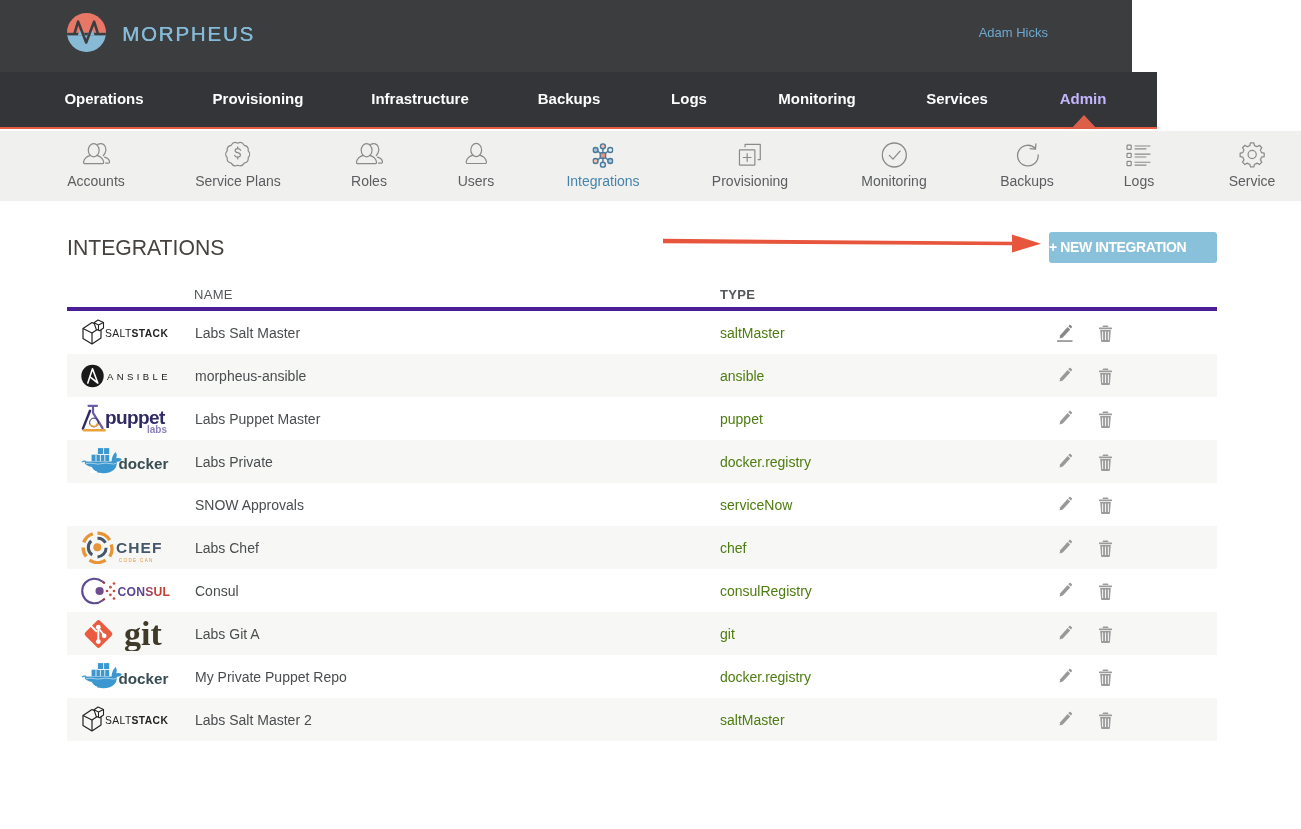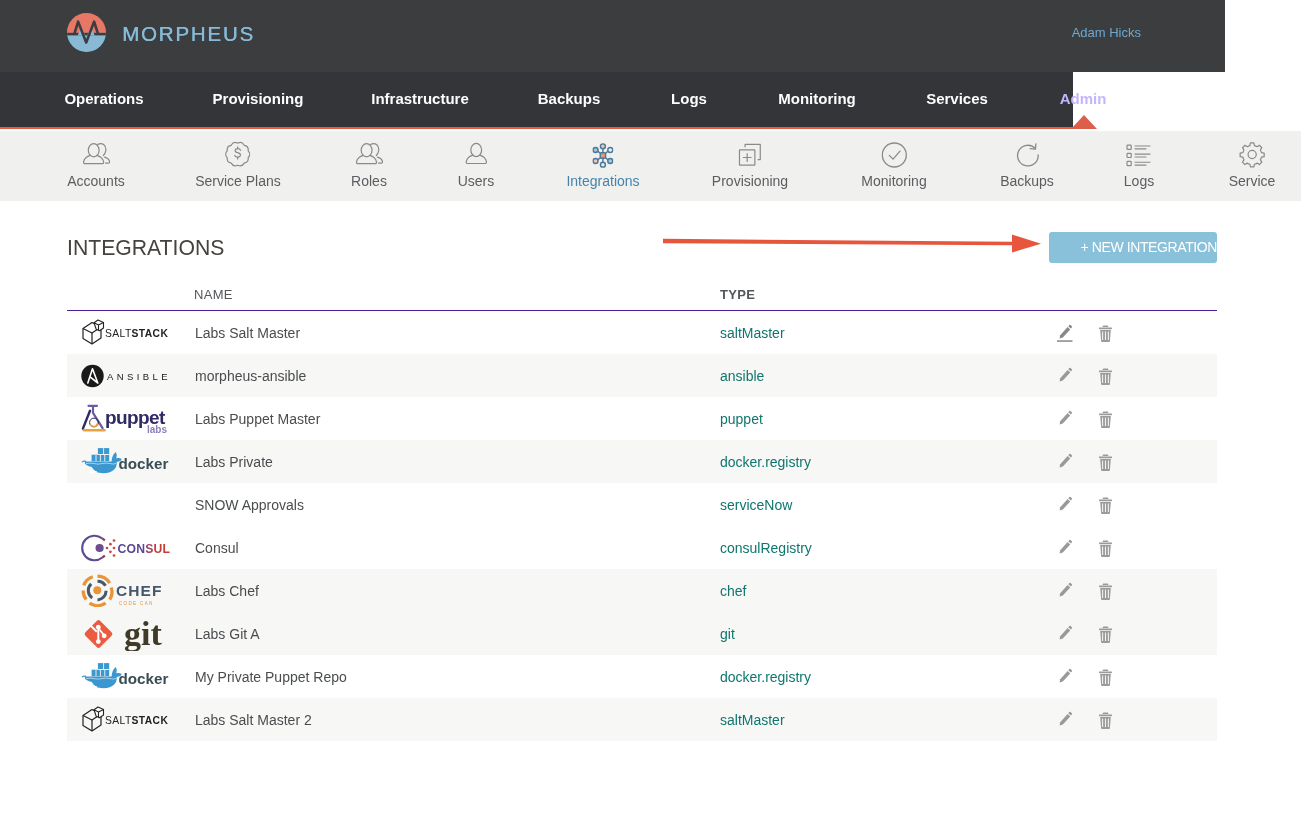--- a/index.html
+++ b/index.html
@@ -1,42 +1,42 @@
 <!DOCTYPE html>
 <html><head>
 <meta charset="utf-8">
 <style>
 * { margin:0; padding:0; box-sizing:border-box; }
 html,body { width:1301px; height:829px; background:#fff; font-family:"Liberation Sans", sans-serif; overflow:hidden; }
 #page { position:relative; width:1301px; height:829px; }
-.topbar { position:absolute; left:0; top:0; width:1225px; height:72px; background:#3b3d3f; }
+.topbar { position:absolute; left:0; top:0; width:1132px; height:72px; background:#3b3d3f; }
 .logo-circle { position:absolute; left:67px; top:13px; }
 .brand { position:absolute; left:122px; top:22px; font-size:20.5px; font-weight:normal; letter-spacing:1.8px; color:#85bad8; text-shadow:0.4px 0 0 #85bad8; }
 .username { position:absolute; right:84px; top:25px; font-size:13px; color:#6da9cf; }
-.mainnav { position:absolute; left:0; top:72px; width:1073px; height:57px; background:#333538; border-bottom:2px solid #e95c40; }
+.mainnav { position:absolute; left:0; top:72px; width:1157px; height:57px; background:#333538; border-bottom:2px solid #e95c40; }
 .mainnav span { position:absolute; top:18px; font-size:15px; font-weight:bold; color:#fdfdfd; transform:translateX(-50%); white-space:nowrap; }
 .mainnav span.active { color:#c4b5fd; }
 .nav-tri { position:absolute; left:1071px; top:115px; width:0; height:0; border-left:13px solid transparent; border-right:13px solid transparent; border-bottom:14px solid #dd5f4a; }
 .subnav { position:absolute; left:0; top:131px; width:1301px; height:70px; background:#f0f0ee; }
 .sub-item { position:absolute; top:0; transform:translateX(-50%); text-align:center; color:#5c5d60; }
 .sub-item .icon { height:37px; display:flex; align-items:flex-end; justify-content:center; }
 .sub-item .lbl { font-size:14px; margin-top:5px; white-space:nowrap; }
 .sub-item.active .lbl { color:#4584ad; }
 .heading { position:absolute; left:67px; top:236px; font-size:21.2px; color:#46423f; letter-spacing:0px; }
-.btn-new { position:absolute; left:1049px; top:232px; width:168px; height:31px; background:#8ac1da; border-radius:3px; color:#fff; font-size:14px; font-weight:normal; letter-spacing:-0.4px; text-align:right; line-height:31px; }
+.btn-new { position:absolute; left:1049px; top:232px; width:168px; height:31px; background:#8ac1da; border-radius:3px; color:#fff; font-size:14px; font-weight:bold; letter-spacing:-0.4px; text-align:left; line-height:31px; }
 .arrow-svg { position:absolute; left:660px; top:228px; }
 .tbl { position:absolute; left:67px; top:281px; width:1150px; }
-.thead { position:relative; height:30px; border-bottom:1px solid #4c1d95; font-size:13px; color:#53575a; letter-spacing:0.3px; }
+.thead { position:relative; height:30px; border-bottom:4px solid #4c1d95; font-size:13px; color:#53575a; letter-spacing:0.3px; }
 .thead .c-name { position:absolute; left:127px; top:6px; }
 .thead .c-type { position:absolute; left:653px; top:6px;font-weight:bold; }
 .row { position:relative; height:43px; }
 .row.alt { background:#f7f7f5; }
 .row .logo { position:absolute; left:14px; top:0; width:110px; height:43px; display:flex; align-items:center; }
 .row .nm { position:absolute; left:128px; top:14px; font-size:14px; color:#4a4d4f; }
-.row .tp { position:absolute; left:653px; top:14px; font-size:14px; color:#0f766e; }
+.row .tp { position:absolute; left:653px; top:14px; font-size:14px; color:#4d7c0f; }
 .row .act-edit { position:absolute; left:990px; top:13px; }
 .row .act-del { position:absolute; left:1031px; top:13px; }
 </style>
 </head>
 <body>
 <div id="page">
   <div class="topbar">
     <svg class="logo-circle" width="39" height="39" viewBox="0 0 39 39">
   <clipPath id="cc">
           <circle cx="19.5" cy="19.5" r="19.5"></circle>
@@ -333,20 +333,55 @@
 </svg></span>
         <span class="act-del"><svg width="15" height="18" viewBox="0 0 15 18">
  <g fill="#9b9b9b">
   <path d="M5.2 1.6 L9.8 1.6 L10.6 3 L4.4 3 Z"></path>
   <rect x="1" y="3.4" width="13" height="1.8" rx="0.4"></rect>
   <path d="M2.2 6 h10.6 l-0.9 11.2 q-0.1 0.8 -0.9 0.8 h-7 q-0.8 0 -0.9 -0.8 Z"></path>
   <path d="M4.6 7.6 V16 M7.5 7.6 V16 M10.4 7.6 V16" stroke="#f2f2f2" stroke-width="1.1" fill="none"></path>
  </g>
 </svg></span>
     </div>
+    <div class="row alt">
+      <div class="logo">
+          <svg width="96" height="33" viewBox="0 0 96 33">
+ <g fill="none">
+  <path d="M16.5 2.2 a14.3 14.3 0 0 1 12.2 7" stroke="#e89438" stroke-width="3.3"></path>
+  <path d="M30.2 13.4 a14.3 14.3 0 0 1 -1.5 12.2" stroke="#e89438" stroke-width="3.3"></path>
+  <path d="M24.6 29.1 a14.3 14.3 0 0 1 -16.1 0" stroke="#e89438" stroke-width="3.3"></path>
+  <path d="M5.2 25.6 a14.3 14.3 0 0 1 -3 -9.1" stroke="#e89438" stroke-width="3.3"></path>
+  <path d="M2.7 11.4 a14.3 14.3 0 0 1 9.1 -8.7" stroke="#e89438" stroke-width="3.3"></path>
+  <path d="M16.5 7.2 a9.1 9.1 0 0 1 8 4.6" stroke="#45586b" stroke-width="3"></path>
+  <path d="M25.1 16.8 a9.1 9.1 0 0 1 -8.6 9.1" stroke="#45586b" stroke-width="3"></path>
+  <path d="M11.2 24 a9.1 9.1 0 0 1 -1 -14.1" stroke="#45586b" stroke-width="3"></path>
+  <circle cx="16.3" cy="16.3" r="4" fill="#e89438"></circle>
+ </g>
+ <text x="35" y="22.3" font-size="15.5" font-weight="bold" letter-spacing="1.1" fill="#45586b">CHEF</text>
+ <text x="38" y="30.5" font-size="4.6" letter-spacing="1.3" fill="#e89438">CODE CAN</text>
+</svg>
+        </div>
+      <span class="nm">Labs Chef</span>
+        <span class="tp">chef</span>
+      <span class="act-edit"><svg width="16" height="19" viewBox="0 0 16 19">
+ <g fill="#999">
+              <path d="M3.2 11.2 L10.6 3.0 L13.2 5.4 L5.8 13.6 L2.6 14.4 Z"></path>
+ <path d="M11.3 2.2 L12.3 1.1 Q12.9 0.5 13.6 1.1 L14.8 2.2 Q15.4 2.8 14.8 3.5 L13.9 4.6 Z"></path>
+            </g>
+</svg></span>
+        <span class="act-del"><svg width="15" height="18" viewBox="0 0 15 18">
+ <g fill="#9b9b9b">
+  <path d="M5.2 1.6 L9.8 1.6 L10.6 3 L4.4 3 Z"></path>
+  <rect x="1" y="3.4" width="13" height="1.8" rx="0.4"></rect>
+  <path d="M2.2 6 h10.6 l-0.9 11.2 q-0.1 0.8 -0.9 0.8 h-7 q-0.8 0 -0.9 -0.8 Z"></path>
+  <path d="M4.6 7.6 V16 M7.5 7.6 V16 M10.4 7.6 V16" stroke="#f2f2f2" stroke-width="1.1" fill="none"></path>
+ </g>
+</svg></span>
+    </div>
     <div class="row">
       <div class="logo">
           <svg width="96" height="30" viewBox="0 0 96 30">
  <g fill="none">
   <path d="M21.3 5.5 A12.3 12.3 0 1 0 21.3 24.5" stroke="#5c4a94" stroke-width="2.1"></path>
   <path d="M21.3 5.5 a12.3 12.3 0 0 1 2.5 2 M23.8 22.5 a12.3 12.3 0 0 1 -2.5 2" stroke="#8c3b4a" stroke-width="2.1"></path>
   <circle cx="18.6" cy="15" r="4.1" fill="#6d4d8f"></circle>
   <circle cx="26" cy="15" r="1.3" fill="#b0475c"></circle>
   <circle cx="29.4" cy="11.2" r="1.4" fill="#c24e44"></circle>
   <circle cx="29.4" cy="18.8" r="1.4" fill="#c24e44"></circle>
@@ -369,55 +404,20 @@
  <g fill="#9b9b9b">
   <path d="M5.2 1.6 L9.8 1.6 L10.6 3 L4.4 3 Z"></path>
   <rect x="1" y="3.4" width="13" height="1.8" rx="0.4"></rect>
   <path d="M2.2 6 h10.6 l-0.9 11.2 q-0.1 0.8 -0.9 0.8 h-7 q-0.8 0 -0.9 -0.8 Z"></path>
   <path d="M4.6 7.6 V16 M7.5 7.6 V16 M10.4 7.6 V16" stroke="#f2f2f2" stroke-width="1.1" fill="none"></path>
  </g>
 </svg></span>
     </div>
     <div class="row alt">
       <div class="logo">
-          <svg width="96" height="33" viewBox="0 0 96 33">
- <g fill="none">
-  <path d="M16.5 2.2 a14.3 14.3 0 0 1 12.2 7" stroke="#e89438" stroke-width="3.3"></path>
-  <path d="M30.2 13.4 a14.3 14.3 0 0 1 -1.5 12.2" stroke="#e89438" stroke-width="3.3"></path>
-  <path d="M24.6 29.1 a14.3 14.3 0 0 1 -16.1 0" stroke="#e89438" stroke-width="3.3"></path>
-  <path d="M5.2 25.6 a14.3 14.3 0 0 1 -3 -9.1" stroke="#e89438" stroke-width="3.3"></path>
-  <path d="M2.7 11.4 a14.3 14.3 0 0 1 9.1 -8.7" stroke="#e89438" stroke-width="3.3"></path>
-  <path d="M16.5 7.2 a9.1 9.1 0 0 1 8 4.6" stroke="#45586b" stroke-width="3"></path>
-  <path d="M25.1 16.8 a9.1 9.1 0 0 1 -8.6 9.1" stroke="#45586b" stroke-width="3"></path>
-  <path d="M11.2 24 a9.1 9.1 0 0 1 -1 -14.1" stroke="#45586b" stroke-width="3"></path>
-  <circle cx="16.3" cy="16.3" r="4" fill="#e89438"></circle>
- </g>
- <text x="35" y="22.3" font-size="15.5" font-weight="bold" letter-spacing="1.1" fill="#45586b">CHEF</text>
- <text x="38" y="30.5" font-size="4.6" letter-spacing="1.3" fill="#e89438">CODE CAN</text>
-</svg>
-        </div>
-      <span class="nm">Labs Chef</span>
-        <span class="tp">chef</span>
-      <span class="act-edit"><svg width="16" height="19" viewBox="0 0 16 19">
- <g fill="#999">
-              <path d="M3.2 11.2 L10.6 3.0 L13.2 5.4 L5.8 13.6 L2.6 14.4 Z"></path>
- <path d="M11.3 2.2 L12.3 1.1 Q12.9 0.5 13.6 1.1 L14.8 2.2 Q15.4 2.8 14.8 3.5 L13.9 4.6 Z"></path>
-            </g>
-</svg></span>
-        <span class="act-del"><svg width="15" height="18" viewBox="0 0 15 18">
- <g fill="#9b9b9b">
-  <path d="M5.2 1.6 L9.8 1.6 L10.6 3 L4.4 3 Z"></path>
-  <rect x="1" y="3.4" width="13" height="1.8" rx="0.4"></rect>
-  <path d="M2.2 6 h10.6 l-0.9 11.2 q-0.1 0.8 -0.9 0.8 h-7 q-0.8 0 -0.9 -0.8 Z"></path>
-  <path d="M4.6 7.6 V16 M7.5 7.6 V16 M10.4 7.6 V16" stroke="#f2f2f2" stroke-width="1.1" fill="none"></path>
- </g>
-</svg></span>
-    </div>
-    <div class="row alt">
-      <div class="logo">
           <svg width="96" height="34" viewBox="0 0 96 34">
  <g transform="translate(17.5,17) rotate(45)">
   <rect x="-10.5" y="-10.5" width="21" height="21" rx="2.5" fill="#ea5b40"></rect>
  </g>
  <g stroke="#fff" fill="#fff">
   <path d="M9.5 8.5 L15.8 14.8" stroke-width="2" fill="none"></path>
   <path d="M18.5 12.5 L22.5 17.5" stroke-width="1.8" fill="none"></path>
   <path d="M17.3 11 V24" stroke-width="2" fill="none"></path>
   <circle cx="17.3" cy="10.2" r="2.4" stroke="none"></circle>
   <circle cx="23.2" cy="18.8" r="2.4" stroke="none"></circle>

